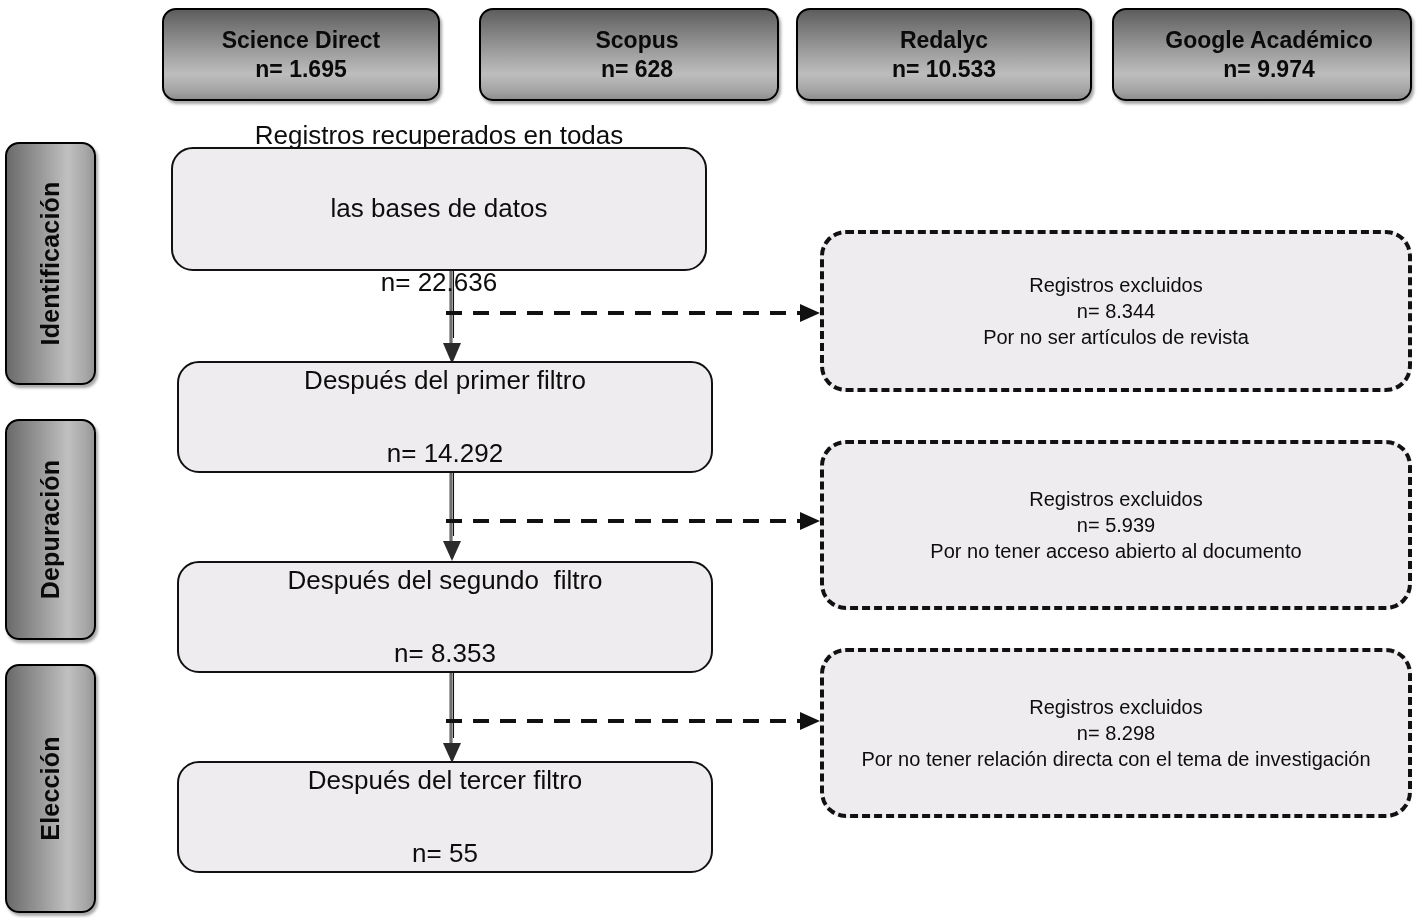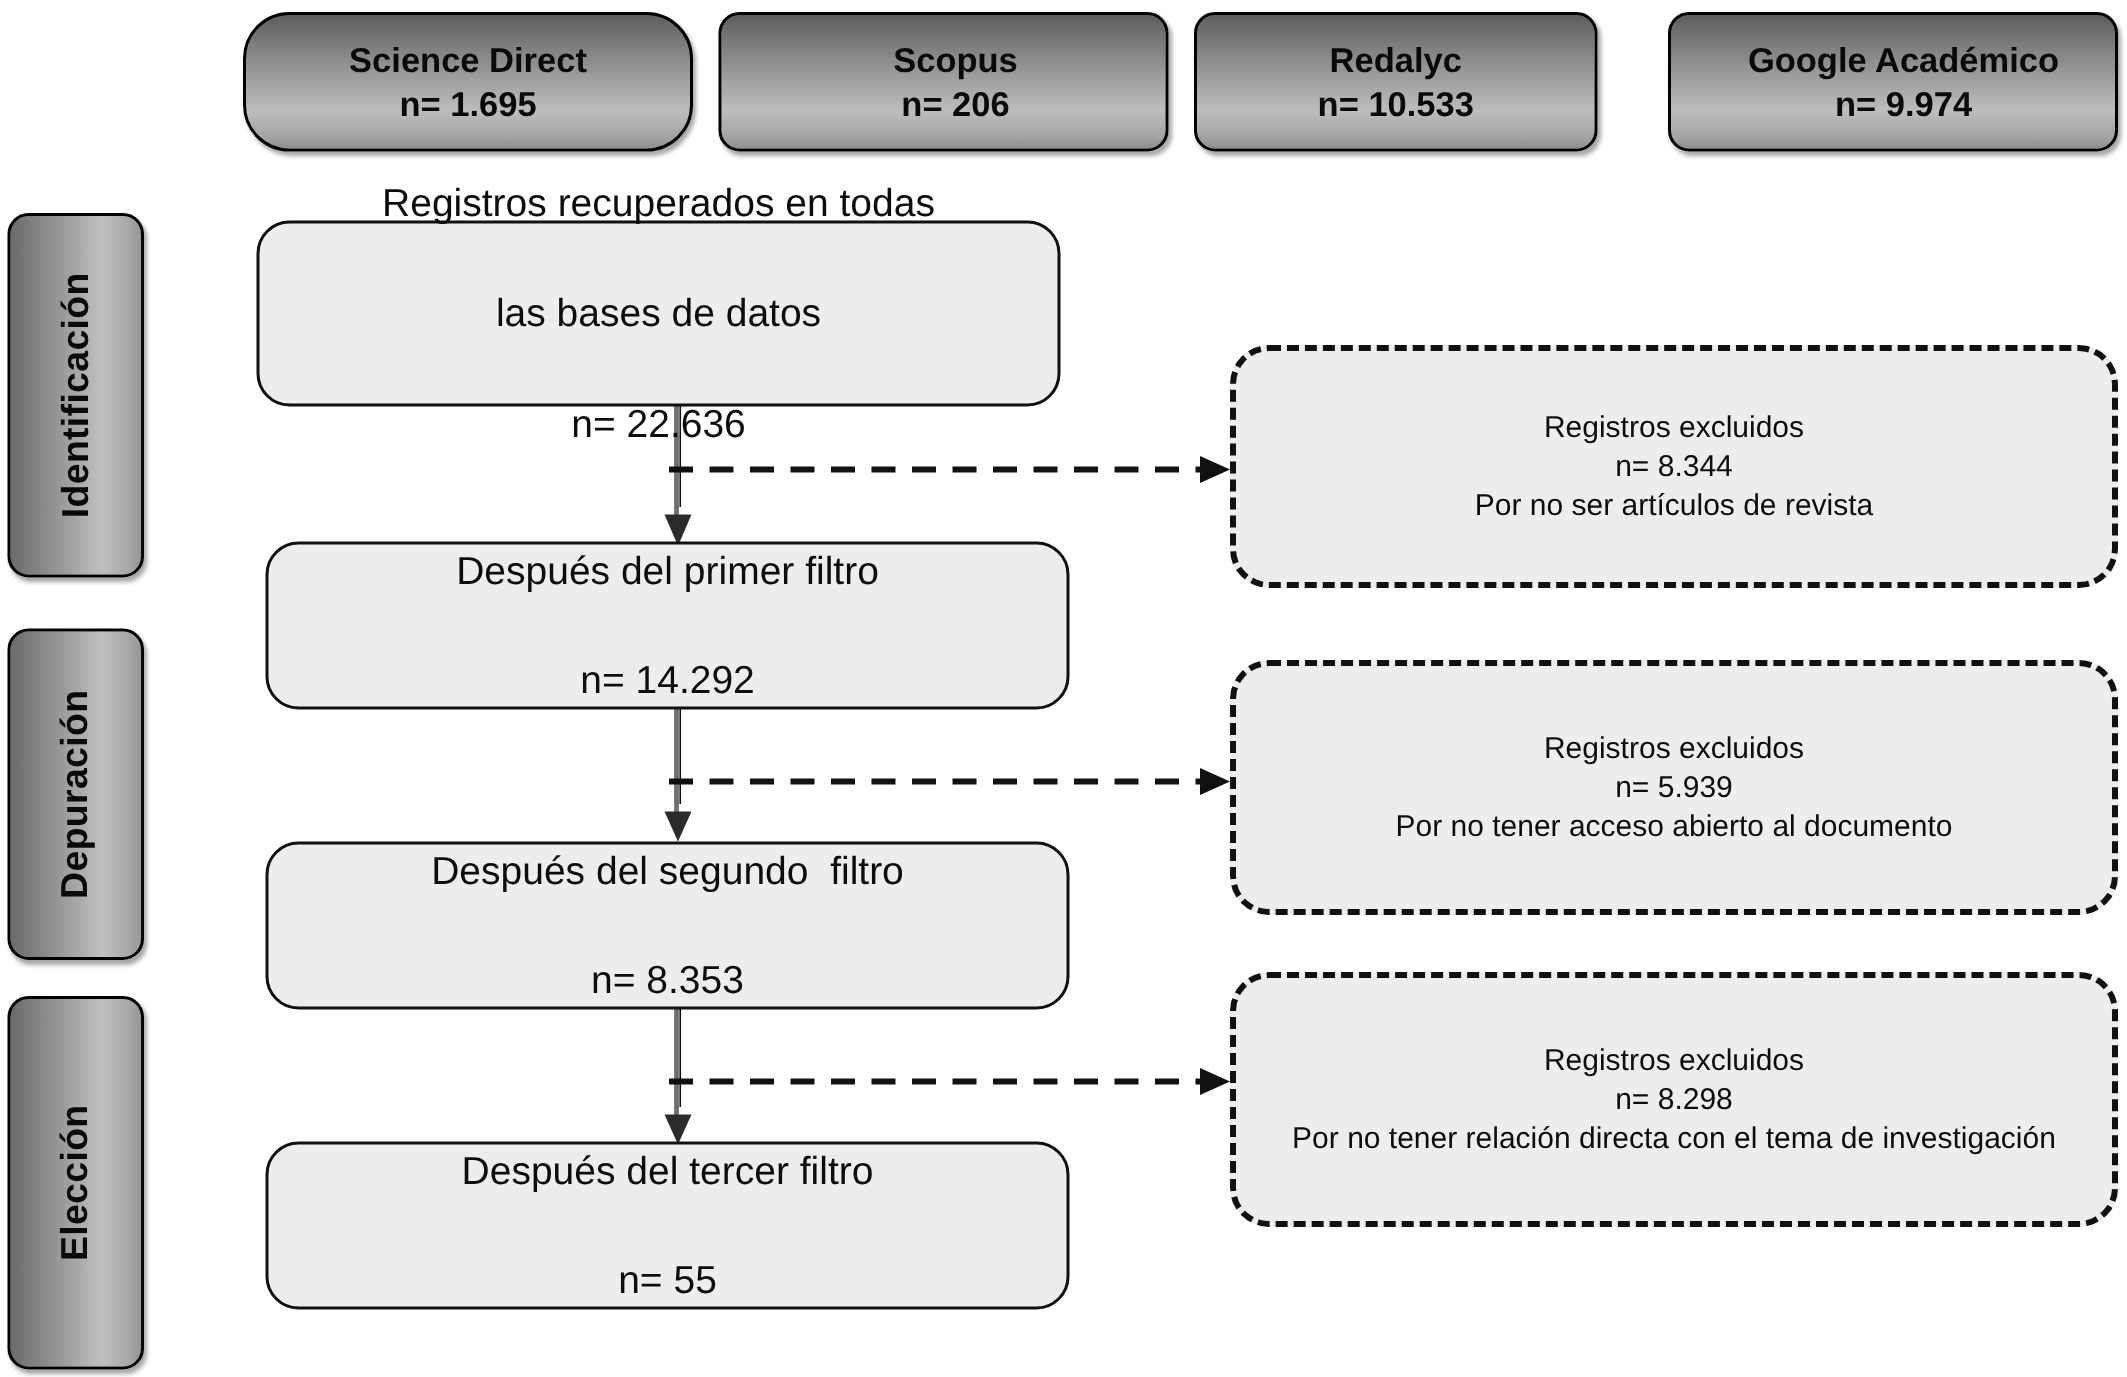--- a/index.html
+++ b/index.html
@@ -122,31 +122,31 @@
   .h-connector {
     position: absolute;
     z-index: 1;
   }
 </style>
 </head>
 <body>
 
 <div id="canvas">
 
-  <div class="source-box" style="left:162px; top:8px; width:300px; height:93px;border-radius:31px;">
+  <div class="source-box" style="left:162px; top:8px; width:278px; height:93px;">
     <span class="src-name">Science Direct</span>
     <span class="src-n">n= 1.695</span>
   </div>
 
   <div class="source-box" style="left:479px; top:8px; width:300px; height:93px;padding-left:16px;">
     <span class="src-name">Scopus</span>
-    <span class="src-n">n= 206</span>
-  </div>
-
-  <div class="source-box" style="left:796px; top:8px; width:269px; height:93px;">
+    <span class="src-n">n= 628</span>
+  </div>
+
+  <div class="source-box" style="left:796px; top:8px; width:296px; height:93px;">
     <span class="src-name">Redalyc</span>
     <span class="src-n">n= 10.533</span>
   </div>
 
   <div class="source-box" style="left:1112px; top:8px; width:300px; height:93px;padding-left:14px;">
     <span class="src-name">Google Académico</span>
     <span class="src-n">n= 9.974</span>
   </div>
 
   <div class="stage-box" style="left:5px; top:142px; width:91px; height:243px;">

